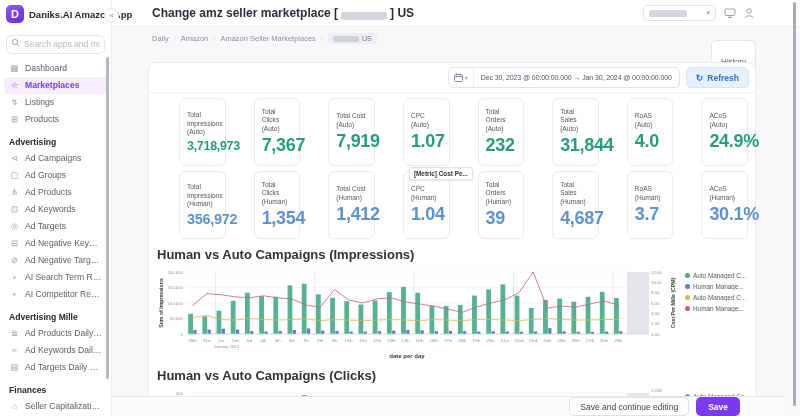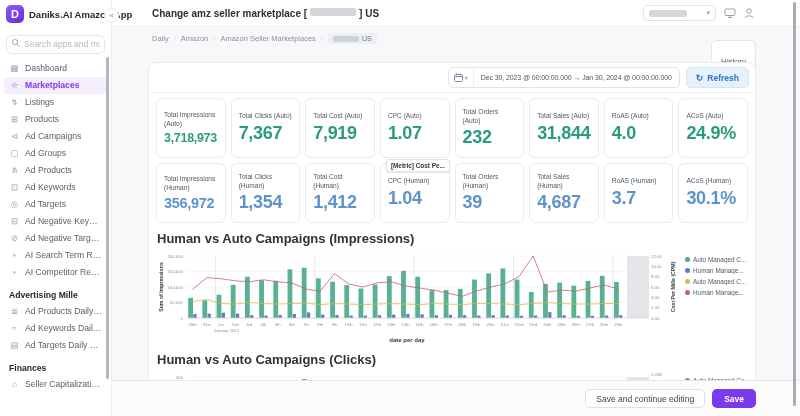--- a/index.html
+++ b/index.html
@@ -22,21 +22,21 @@
   .sb-item .lb { font-size:8.6px; color:#5b6068; white-space:nowrap; overflow:hidden; text-overflow:ellipsis; }
   .sb-item.active { background:#f4eefe; }
   .sb-item.active .lb { color:#7c3aed; font-weight:bold; }
   .sb-item.active .ic { color:#7c3aed; }
   .sb-section { font-size:8.6px; font-weight:bold; color:#23272d; padding:9px 0 3px 9px; white-space:nowrap; }
   .sb-scrollbar { position:absolute; right:2px; top:57px; width:3px; height:322px; background:#b4b7bd; border-radius:2px; }
 
   
   .main { position:absolute; left:112px; right:0; top:0; bottom:0; background:#f7f8fa; }
   .topbar { height:27px; background:#fff; border-bottom:1px solid #ececf0; display:flex; align-items:center; justify-content:space-between; padding:0 46px 0 40px; }
-  .page-title { display:inline-flex; align-items:flex-start; gap:3px; font-size:10px; font-weight:bold; color:#2a2f36; white-space:nowrap; }
+  .page-title { display:inline-flex; align-items:flex-end; gap:3px; font-size:12px; font-weight:bold; color:#2a2f36; white-space:nowrap; }
   .redact { display:inline-block; background:#c6c9cf; opacity:.75; border-radius:2px; filter:blur(.7px); }
   .r-title { width:46px; height:8px; }
   .r-acct { width:38px; height:7px; }
   .r-crumb { width:26px; height:6px; }
   .top-right { display:flex; align-items:center; gap:8px; }
   .acct-select { width:73px; height:16px; border:1px solid #e3e4e8; border-radius:4px; display:flex; align-items:center; justify-content:space-between; padding:0 5px; cursor:pointer; background:#fff; }
   .acct-chev { font-size:7px; color:#9ca3af; }
   .subbar { position:relative; height:33px; padding:6px 44px 0 40px; }
   .breadcrumb { display:flex; align-items:center; gap:5px; font-size:7.5px; color:#8a8f98; white-space:nowrap; }
   .crumb { cursor:pointer; }
@@ -48,40 +48,40 @@
   .card { background:#fff; border:1px solid #e9e9ee; border-radius:8px; height:100%; overflow:visible; }
   .card-toolbar { height:30px; display:flex; justify-content:flex-end; align-items:center; gap:6px; padding:0 6px; border-bottom:1px solid #f1f1f4; }
   .datebox { height:21px; border:1px solid #dfe2e8; border-radius:5px; display:flex; align-items:center; background:#fff; }
   .cal-seg { display:flex; align-items:center; gap:2px; padding:0 5px; border-right:1px solid #eceef2; height:100%; cursor:pointer; }
   .cal-chev { font-size:6px; color:#9ca3af; }
   .date-text { font-size:7px; color:#4b5563; padding:0 7px; letter-spacing:-0.1px; white-space:nowrap; cursor:pointer; }
   .refresh-btn { height:21px; background:#e7f1fc; color:#2f72c4; border:1px solid #d3e5f9; border-radius:5px; font-size:8.5px; font-weight:bold; display:flex; align-items:center; gap:4px; padding:0 9px; cursor:pointer; }
   .refresh-ic { font-size:9px; }
 
   .kpi-row { display:flex; gap:5px; padding:5px 7px 0 7px; }
-  .kpi-card { flex:1; min-width:0; border:1px solid #ebebef; border-radius:6px; height:60px; padding:4px 7px; display:flex; flex-direction:column; justify-content:center; gap:2px; position:relative; background:#fff; }
+  .kpi-card { flex:1; min-width:0; border:1px solid #ebebef; border-radius:6px; height:68px; padding:4px 7px; display:flex; flex-direction:column; justify-content:center; gap:2px; position:relative; background:#fff;margin-left:23px; }
   .kpi-label { font-size:6.6px; color:#52575e; line-height:1.3; }
   .kpi-value { font-weight:bold; font-size:18px; letter-spacing:-0.3px; white-space:nowrap; }
   .kpi-value.v-sm { font-size:14.5px; }
   .kpi-value.v-xs { font-size:12.5px; }
   .kpi-auto .kpi-value { color:var(--teal); }
   .kpi-human .kpi-value { color:var(--blue); }
   .kpi-tooltip { position:absolute; top:-5px; left:5px; background:#fff; border:1px solid #e2e2e7; border-radius:3px; box-shadow:0 1px 2px rgba(0,0,0,.1); font-size:6.4px; font-weight:bold; color:#2f3338; padding:2px 4px; white-space:nowrap; z-index:3; }
 
   .chart-block { padding:6px 8px 0 8px; }
   .chart-title { font-size:13px; font-weight:bold; color:#2f3338; margin:2px 0 2px 0; }
   .chart-flex { display:flex; align-items:flex-start; }
   svg.chart { flex:none; }
   svg text { font-family:"Liberation Sans",sans-serif; }
   .legend { margin:8px 0 0 4px; width:74px; }
   .legend-item { display:flex; align-items:center; gap:3px; margin-bottom:4px; cursor:pointer; }
   .legend-dot { width:5px; height:5px; border-radius:50%; flex:none; }
   .legend-lb { font-size:6.4px; color:#555a61; white-space:nowrap; overflow:hidden; text-overflow:ellipsis; }
 
-  .bottombar { position:absolute; left:0; right:0; bottom:0; height:36px; background:#fcfcfd; border-top:1px solid #e8e8ec; display:flex; align-items:center; justify-content:flex-end; gap:7px; padding:0 44px; z-index:4; }
+  .bottombar { position:absolute; left:0; right:16px; bottom:0; height:20px; background:#fcfcfd; border-top:1px solid #e8e8ec; display:flex; align-items:center; justify-content:flex-end; gap:7px; padding:0 44px; z-index:4; }
   .btn-secondary { height:19px; background:#fff; border:1px solid #e0e0e5; border-radius:5px; font-size:8.5px; color:#3f4650; padding:0 10px; cursor:pointer; }
   .btn-primary { height:19px; background:var(--brand); border:none; border-radius:5px; font-size:8.5px; color:#fff; font-weight:bold; padding:0 12px; cursor:pointer; }
 
   .page-scrollbar { position:absolute; right:4px; top:2px; width:3px; height:404px; background:#a9acb2; border-radius:2px; z-index:9; }
 </style>
 </head>
 <body>
 
 <div class="page">
 
@@ -108,20 +108,21 @@
           <span class="lb">Marketplaces</span>
         </div>
         <div class="sb-item">
           <span class="ic">↯</span>
           <span class="lb">Listings</span>
         </div>
         <div class="sb-item">
           <span class="ic">⊞</span>
           <span class="lb">Products</span>
         </div>
+        <div class="sb-section">Advertising</div>
         <div class="sb-item">
           <span class="ic">⊲</span>
           <span class="lb">Ad Campaigns</span>
         </div>
         <div class="sb-item">
           <span class="ic">▢</span>
           <span class="lb">Ad Groups</span>
         </div>
         <div class="sb-item">
           <span class="ic">⋔</span>

